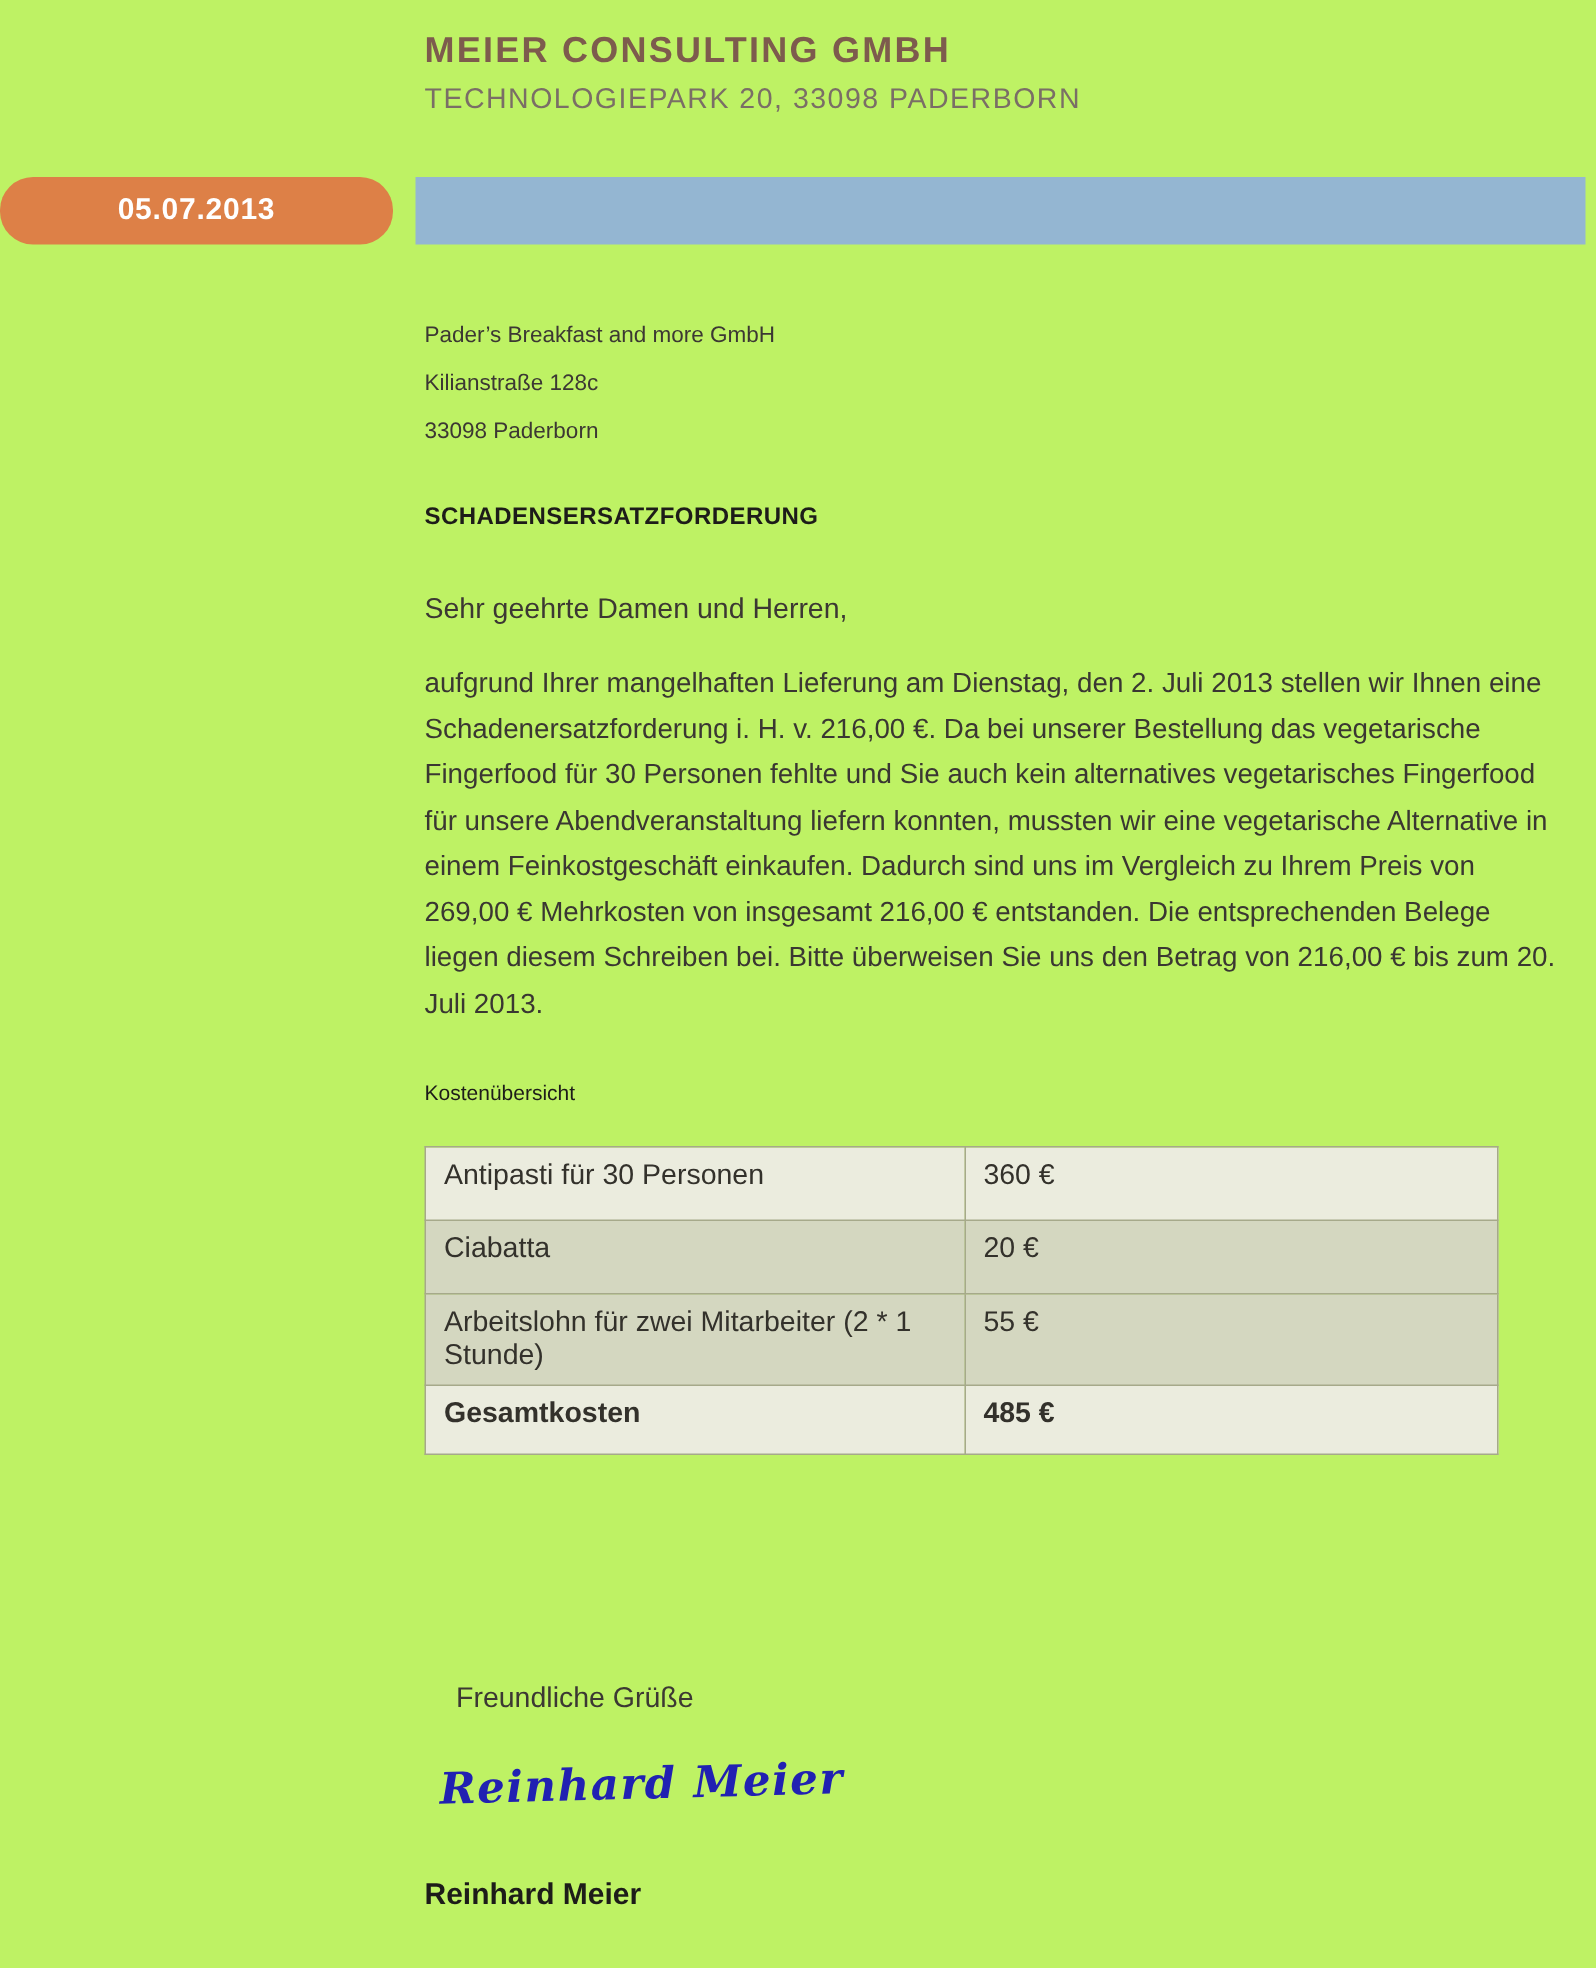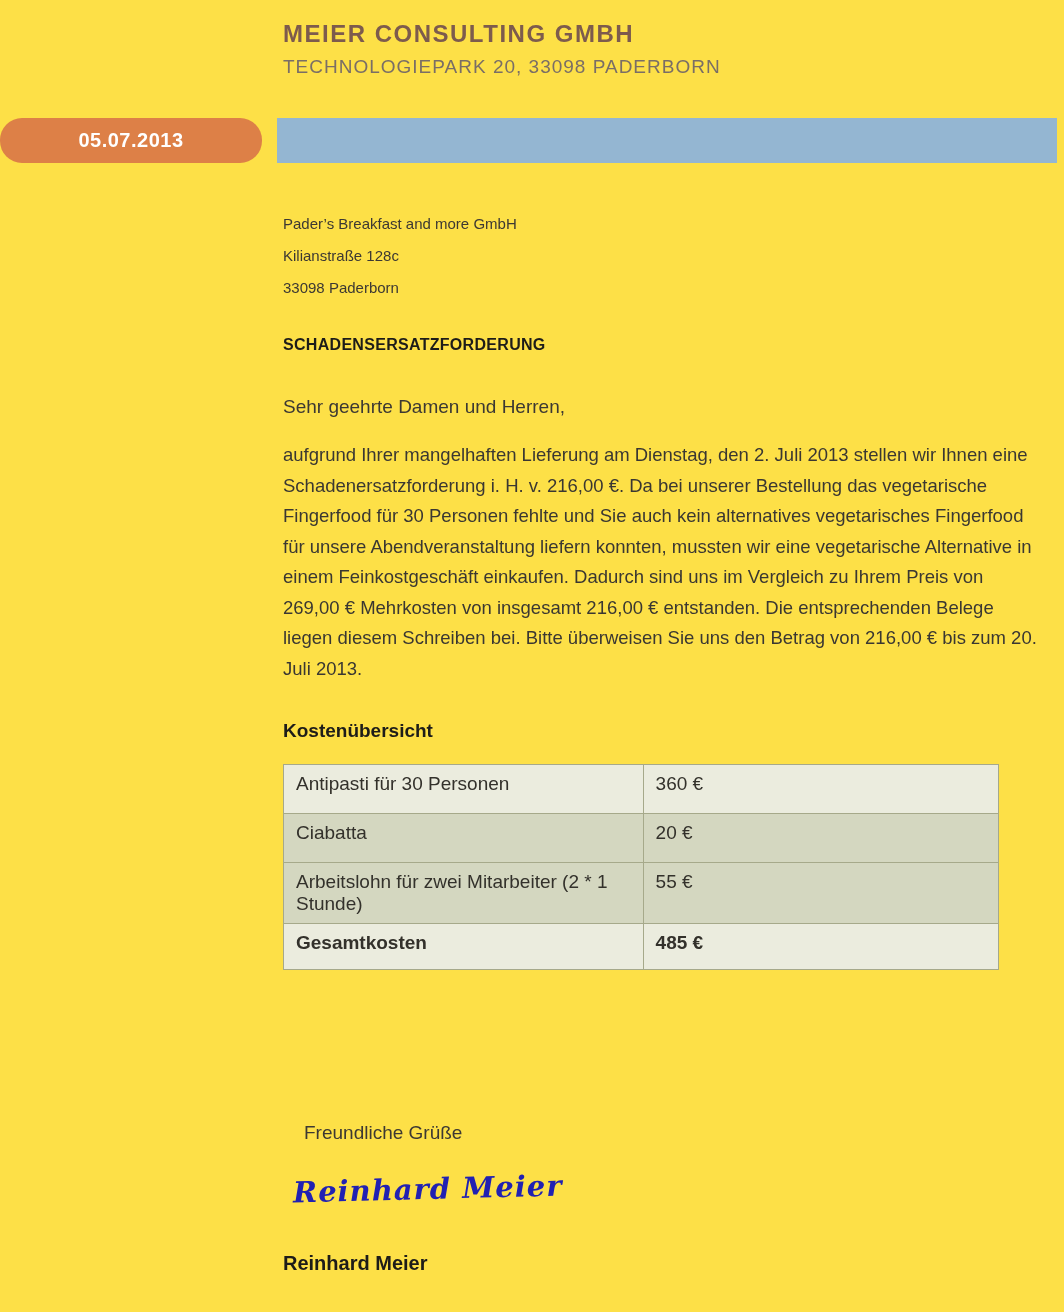--- a/index.html
+++ b/index.html
@@ -2,21 +2,21 @@
 <html><head>
 <meta charset="utf-8">
 <style>
   * { margin: 0; padding: 0; box-sizing: border-box; }
   html, body { background: #ffffff; }
   body { font-family: "Liberation Sans", sans-serif; }
   .page {
     position: relative;
     width: 1064px;
     height: 1312px;
-    background: #fde047;
+    background: #bef264;
     overflow: hidden;
   }
 
   
   .company-name {
     position: absolute; left: 283px; top: 20px;
     font-size: 24px; font-weight: bold; letter-spacing: 1.5px;
     color: #7d5b4d;
   }
   .company-address {
@@ -59,21 +59,21 @@
   }
 
   .body-text {
     position: absolute; left: 283px; top: 440px;
     width: 758px;
     font-size: 18.5px; line-height: 30.5px; color: #3a3732;
   }
 
   .costs-heading {
     position: absolute; left: 283px; top: 720px;
-    font-size: 19px; font-weight: bold; color: #1d1c19;
+    font-size: 14px; font-weight: normal; color: #1d1c19;
   }
 
   
   .cost-table {
     position: absolute; left: 283px; top: 764px;
     width: 716px;
     border-collapse: collapse;
     font-size: 19px; color: #33312b;
   }
   .cost-table td {

